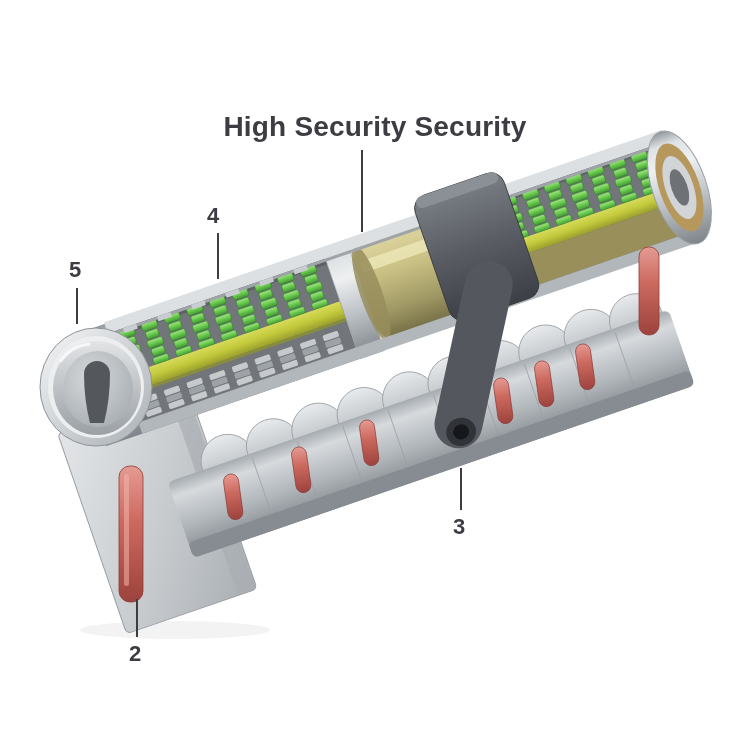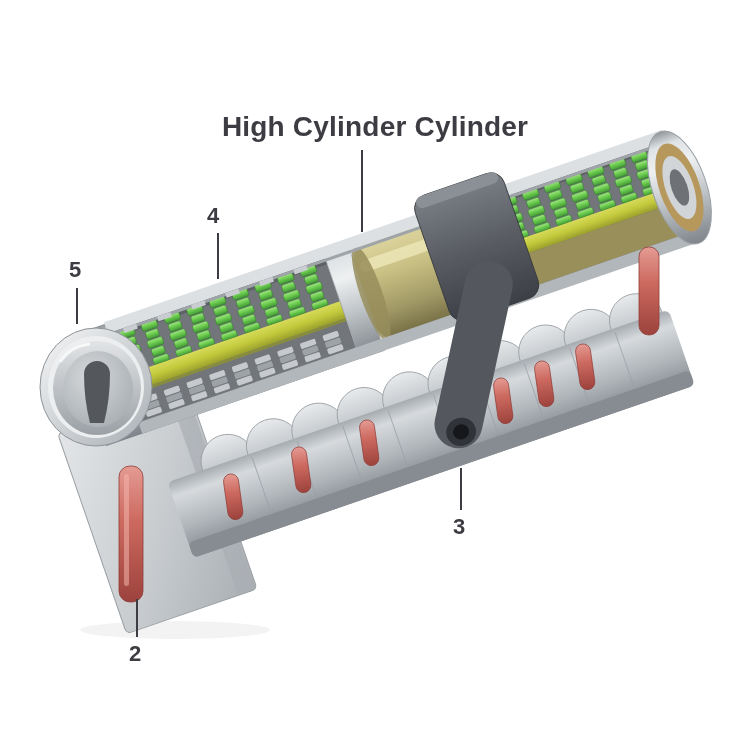--- a/index.html
+++ b/index.html
@@ -232,21 +232,21 @@
     <use href="#pinR" transform="translate(230 474) rotate(-8)" fill="url(#gRedV)"></use>
     <use href="#pinR" transform="translate(298 447) rotate(-8)" fill="url(#gRedV)"></use>
     <use href="#pinR" transform="translate(366 420) rotate(-8)" fill="url(#gRedV)"></use>
     <use href="#pinR" transform="translate(500 378) rotate(-8)" fill="url(#gRedV)"></use>
     <use href="#pinR" transform="translate(541 361) rotate(-8)" fill="url(#gRedV)"></use>
     <use href="#pinR" transform="translate(582 344) rotate(-8)" fill="url(#gRedV)"></use>
     <rect x="639" y="247" width="20" height="88" rx="9.5" fill="url(#gRedV)" stroke="#8f3c38" stroke-width="0.8"></rect>
   </g>
 </svg>
 
-<div class="title">High Cylinder Cylinder</div>
+<div class="title">High Security Security</div>
 <div class="callout-line" id="line-title"></div>
 
 <div class="callout-label" id="label-4">4</div>
 <div class="callout-line" id="line-4"></div>
 
 <div class="callout-label" id="label-5">5</div>
 <div class="callout-line" id="line-5"></div>
 
 <div class="callout-label" id="label-2">2</div>
 <div class="callout-line" id="line-2"></div>

